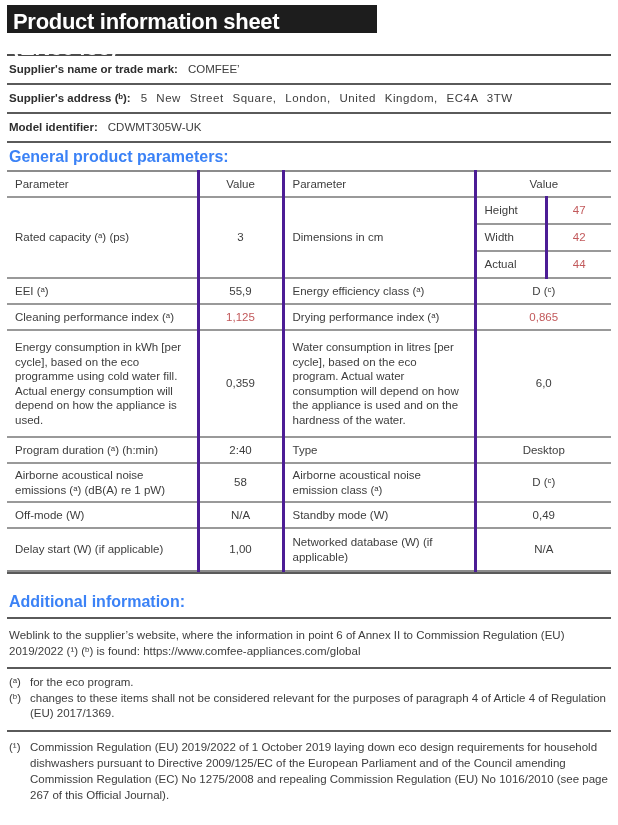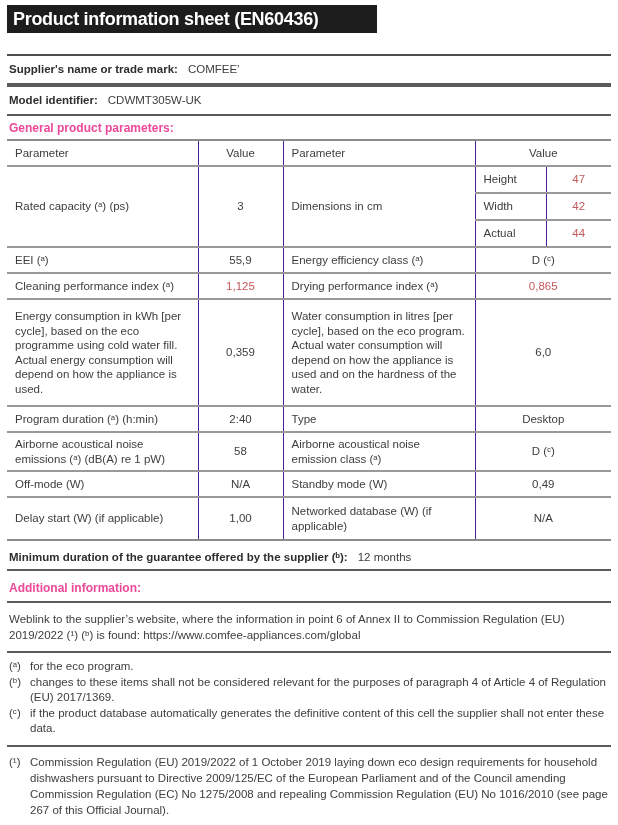--- a/index.html
+++ b/index.html
@@ -13,56 +13,56 @@
     overflow: hidden;
   }
   .page { padding: 0 7px; }
 
   
   .titlebar {
     margin: 5px 0 0 0;
     width: 370px; height: 28px;
     background: var(--title-bar-bg, #1d1d1d);
     color: #ffffff;
-    font-size: 18px; font-weight: 700;
+    font-size: 22px; font-weight: 700;
     letter-spacing: -0.3px;
     padding: 4px 6px 0 6px;
   }
 
   
   .rule  { border: none; border-top: 2px solid #4d4d4d; margin: 0; }
   .rule.light { border-top-color: #5a5a5a; }
   .mt21 { margin-top: 21px; }
 
   
   .kvrow { display: flex; align-items: baseline; padding: 7px 2px 6px 2px; min-height: 27px; text-align: right; }
   .kvrow .k { font-weight: 700; color: #2e2e2e; white-space: nowrap; }
   .kvrow .v { margin-left: 10px; }
   .spread { word-spacing: 5px; letter-spacing: 0.55px; }
 
-  .section-heading { font-weight: 700; color: #ec4899; font-size: 12px; padding: 5px 2px 4px 2px; }
+  .section-heading { font-weight: 700; color: #3b82f6; font-size: 16px; padding: 5px 2px 4px 2px; }
 
   
   table.gpt {
     width: 604px;
     border-collapse: collapse;
     table-layout: fixed;
     border-top: 2px solid #8c8c8c;
     border-bottom: 2px solid #8c8c8c;
   }
   table.gpt td, table.gpt th {
     border-top: 2px solid #999999;
     padding: 4px 8px;
     font-weight: 400;
     text-align: left;
     vertical-align: middle;
     line-height: 14.5px;
     overflow: hidden;
   }
-  table.gpt .vl { border-left: 1px solid #4c1d95; }
+  table.gpt .vl { border-left: 3px solid #4c1d95; }
   table.gpt .center { text-align: center; }
   .red { color: var(--highlight-red, #c2595b); }
   tr.h26 { height: 26px; margin-top: 28px; } tr.h27 { height: 27px; }
   tr.h41 { height: 43px; } tr.h43 { height: 27px; } tr.h102 { height: 107px; }
 
   
   .para { padding: 8px 2px; line-height: 16px; }
   .fnblock { padding: 6px 2px 8px 2px; }
   .fn { padding-left: 21px; line-height: 15.5px; }
   .fn .marker { display: inline-block; width: 21px; margin-left: -21px; }
@@ -75,20 +75,24 @@
 <div class="page">
 
   <div class="titlebar">Product information sheet (EN60436)</div>
 
   <hr class="rule mt21">
   <div class="kvrow">
     <span class="k">Supplier's name or trade mark:</span>
     <span class="v">COMFEE’</span>
   </div>
   <hr class="rule light">
+  <div class="kvrow">
+    <span class="k">Supplier's address (ᵇ):</span>
+    <span class="v spread">5 New Street Square, London, United Kingdom, EC4A 3TW</span>
+  </div>
   <hr class="rule light">
   <div class="kvrow">
     <span class="k">Model identifier:</span>
     <span class="v">CDWMT305W-UK</span>
   </div>
   <hr class="rule light">
 
   <div class="section-heading">General product parameters:</div>
 
   <table class="gpt">
@@ -159,41 +163,34 @@
     </tr>
     <tr class="h41">
       <td>Delay start (W) (if applicable)</td>
       <td class="vl center">1,00</td>
       <td class="vl">Networked database (W) (if applicable)</td>
       <td class="vl center" colspan="2">N/A</td>
     </tr>
   </tbody>
     </table>
 
-  <div class="kvrow" style="padding-top:10px">
-    <span class="k">Minimum duration of the guarantee offered by the supplier (ᵇ):</span>
-    <span class="v">12 months</span>
-  </div>
   <hr class="rule light">
 
-  <div class="section-heading" style="padding-top:10px;padding-bottom:6px">Additional information:</div>
+  <div class="section-heading" style="padding-top:19px;padding-bottom:6px">Additional information:</div>
   <hr class="rule light">
 
   <div class="para"><span>Weblink to the supplier’s website, where the information in point 6 of Annex II to Commission Regulation (EU) 2019/2022 (¹) (ᵇ) is found:</span> <a class="url" href="#">https://www.comfee-appliances.com/global</a></div>
   <hr class="rule light">
 
   <div class="fnblock">
     <div class="fn">
       <span class="marker">(ᵃ)</span><span>for the eco program.</span>
     </div>
     <div class="fn">
       <span class="marker">(ᵇ)</span><span>changes to these items shall not be considered relevant for the purposes of paragraph 4 of Article 4 of Regulation (EU) 2017/1369.</span>
-    </div>
-    <div class="fn">
-      <span class="marker">(ᶜ)</span><span>if the product database automatically generates the definitive content of this cell the supplier shall not enter these data.</span>
     </div>
   </div>
   <hr class="rule light">
 
   <div class="regblock">
     <div class="fn" style="line-height:16px">
       <span class="marker">(¹)</span><span>Commission Regulation (EU) 2019/2022 of 1 October 2019 laying down eco design requirements for household dishwashers pursuant to Directive 2009/125/EC of the European Parliament and of the Council amending Commission Regulation (EC) No 1275/2008 and repealing Commission Regulation (EU) No 1016/2010 (see page 267 of this Official Journal).</span>
     </div>
   </div>
 

